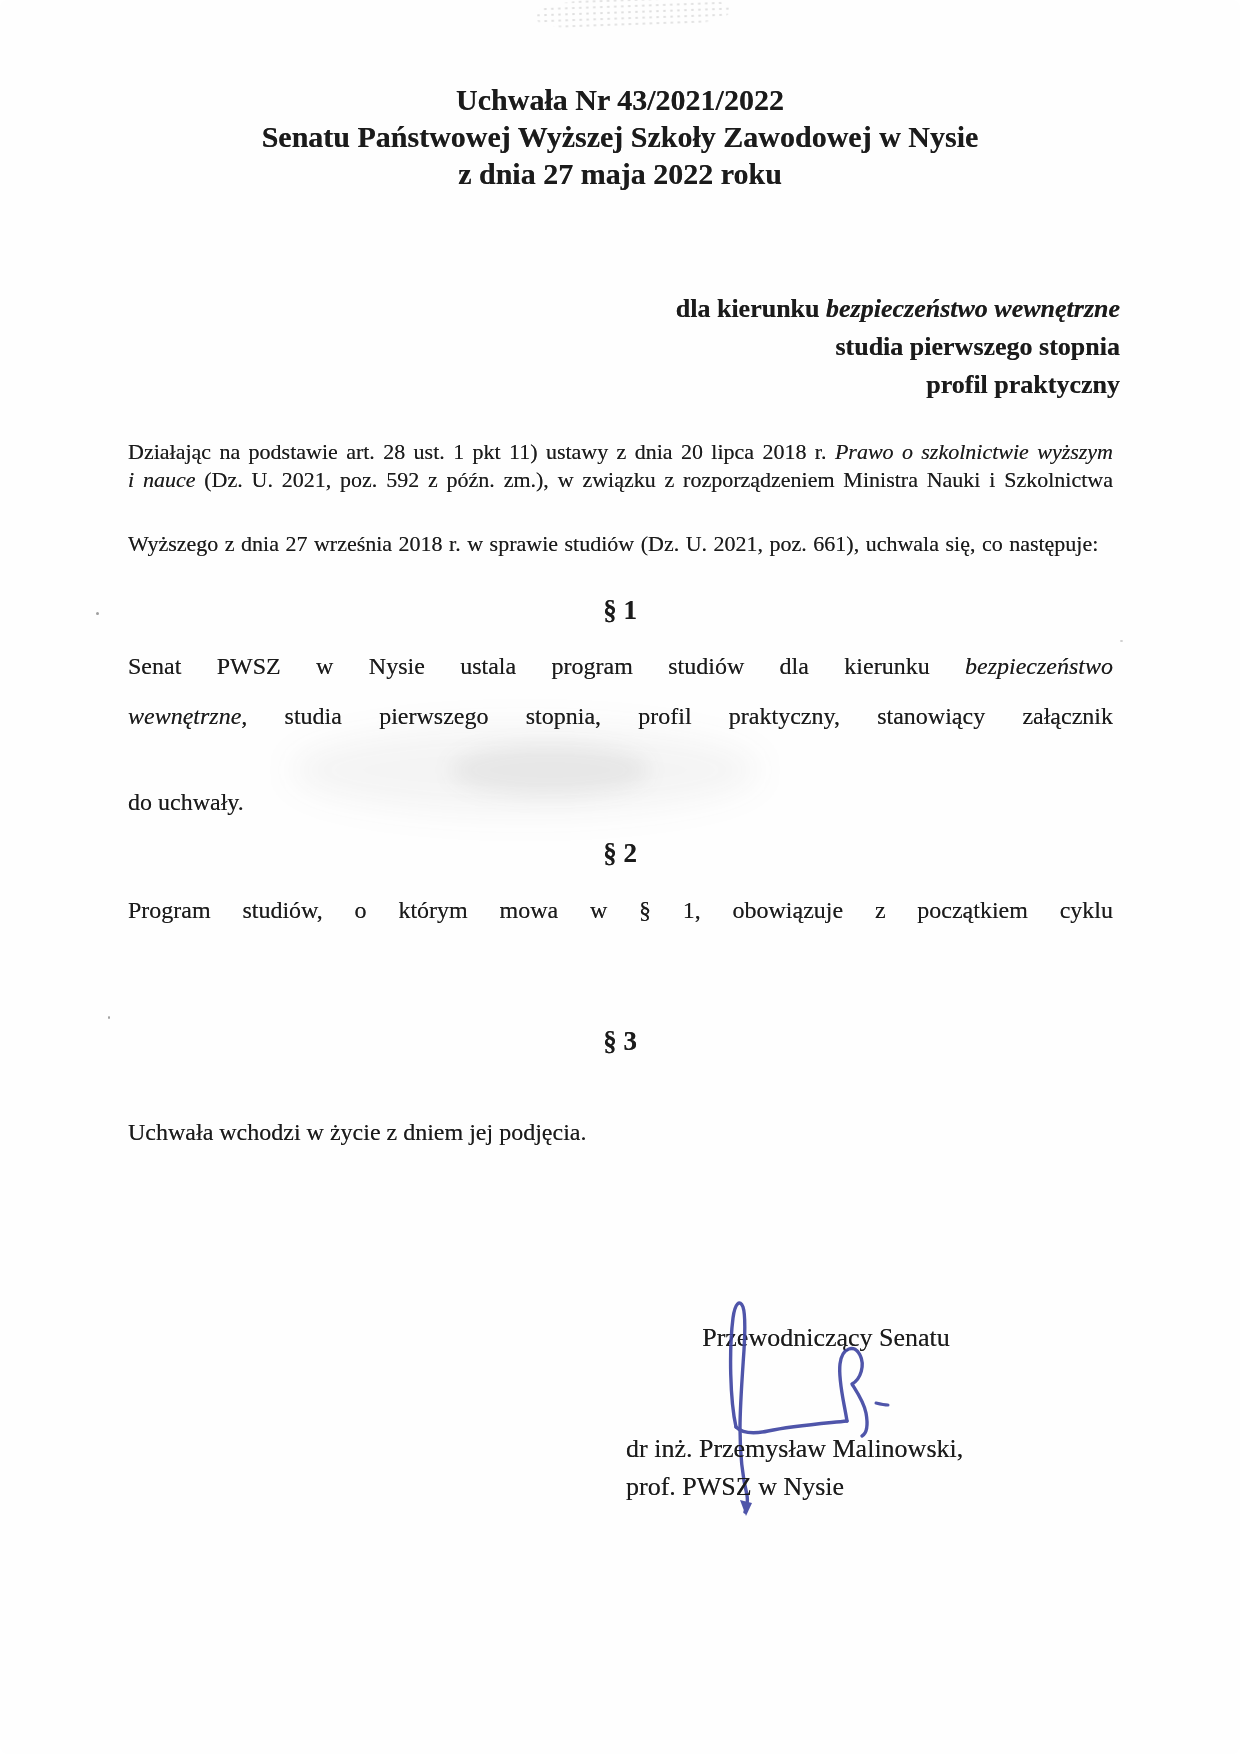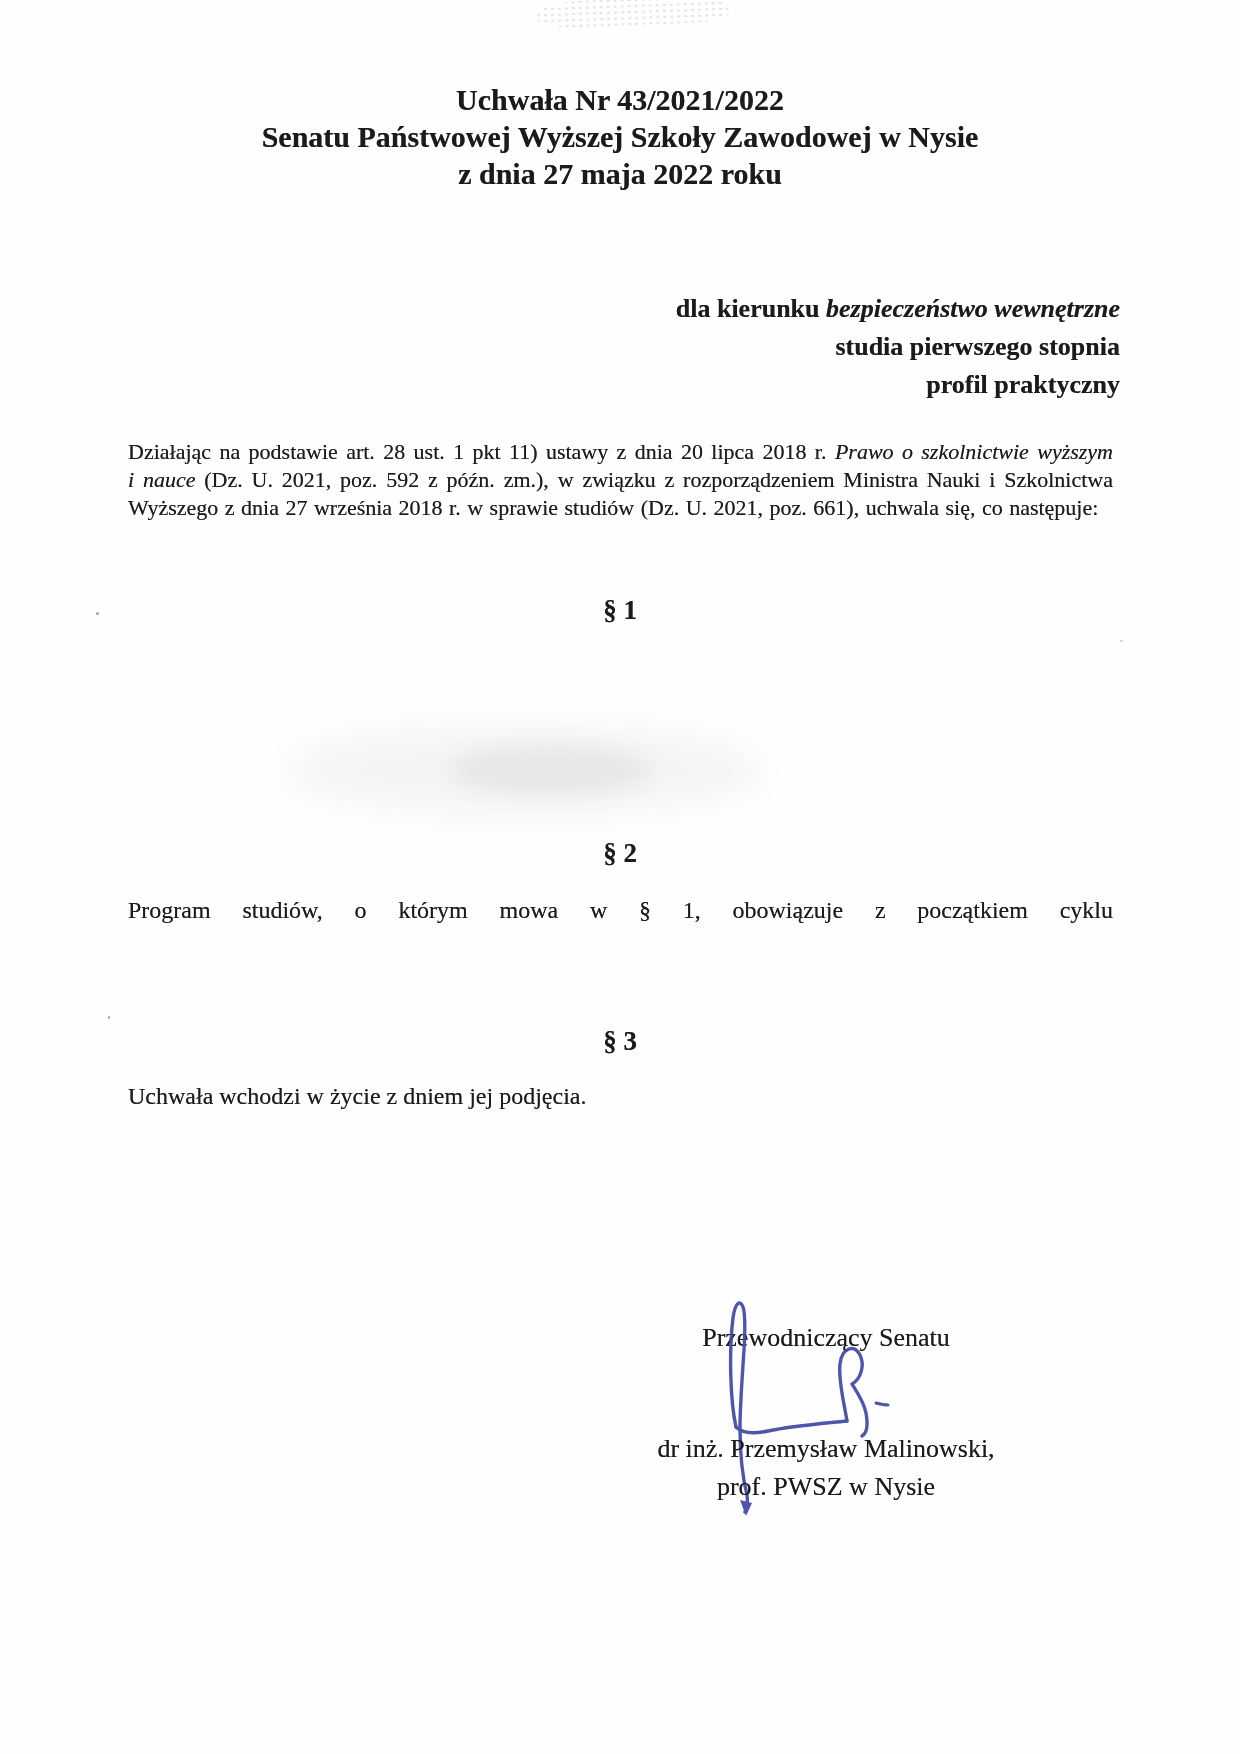--- a/index.html
+++ b/index.html
@@ -61,33 +61,33 @@
   .sec-par {
     position: absolute;
     left: 128px; width: 985px;
     font-size: 24px;
   }
   #s1-par { top: 641px; line-height: 50px; }
   #s2-par { top: 886px; line-height: 48px; }
   #s3-par { top: 1072px; line-height: 48px; }
 
   .jline { text-align: justify; text-align-last: justify; }
-  .nline { text-align: left; }
+  .nline { text-align: left; margin-top: 36px; }
   .it { font-style: italic; }
 
   
   .sig-role {
     position: absolute;
     left: 626px; top: 1322px; width: 400px;
     font-size: 26px; line-height: 32px; text-align: center;
   }
   .sig-name-block {
     position: absolute;
     left: 626px; top: 1430px; width: 400px;
-    font-size: 26px; line-height: 38px; text-align: center;
+    font-size: 26px; line-height: 38px; text-align: left;
   }
   .signature-svg {
     position: absolute;
     left: 640px; top: 1288px;
     width: 260px; height: 235px;
   }
 
   
   .noise-top {
     position: absolute;
@@ -140,20 +140,25 @@
     <div>profil praktyczny</div>
   </div>
 
   <div class="legal-block">
     <div class="jline"><span>Działając na podstawie art. 28 ust. 1 pkt 11) ustawy z dnia 20 lipca 2018 r. </span><span class="it">Prawo o szkolnictwie wyższym</span></div>
     <div class="jline"><span class="it">i nauce</span><span> (Dz. U. 2021, poz. 592 z późn. zm.), w związku z rozporządzeniem Ministra Nauki i Szkolnictwa</span></div>
     <div class="nline">Wyższego z dnia 27 września 2018 r. w sprawie studiów (Dz. U. 2021, poz. 661), uchwala się, co następuje:</div>
   </div>
 
   <div class="sec-heading" id="s1-heading">§ 1</div>
+  <div class="sec-par" id="s1-par">
+    <div class="jline"><span>Senat PWSZ w Nysie ustala program studiów dla kierunku </span><span class="it">bezpieczeństwo</span></div>
+    <div class="jline"><span class="it">wewnętrzne,</span><span> studia pierwszego stopnia, profil praktyczny, stanowiący załącznik</span></div>
+    <div class="nline">do uchwały.</div>
+  </div>
 
   <div class="sec-heading" id="s2-heading">§ 2</div>
   <div class="sec-par" id="s2-par">
     <div class="jline">Program studiów, o którym mowa w § 1, obowiązuje z początkiem cyklu</div>
   </div>
 
   <div class="sec-heading" id="s3-heading">§ 3</div>
   <div class="sec-par" id="s3-par">
     <div class="nline">Uchwała wchodzi w życie z dniem jej podjęcia.</div>
   </div>

